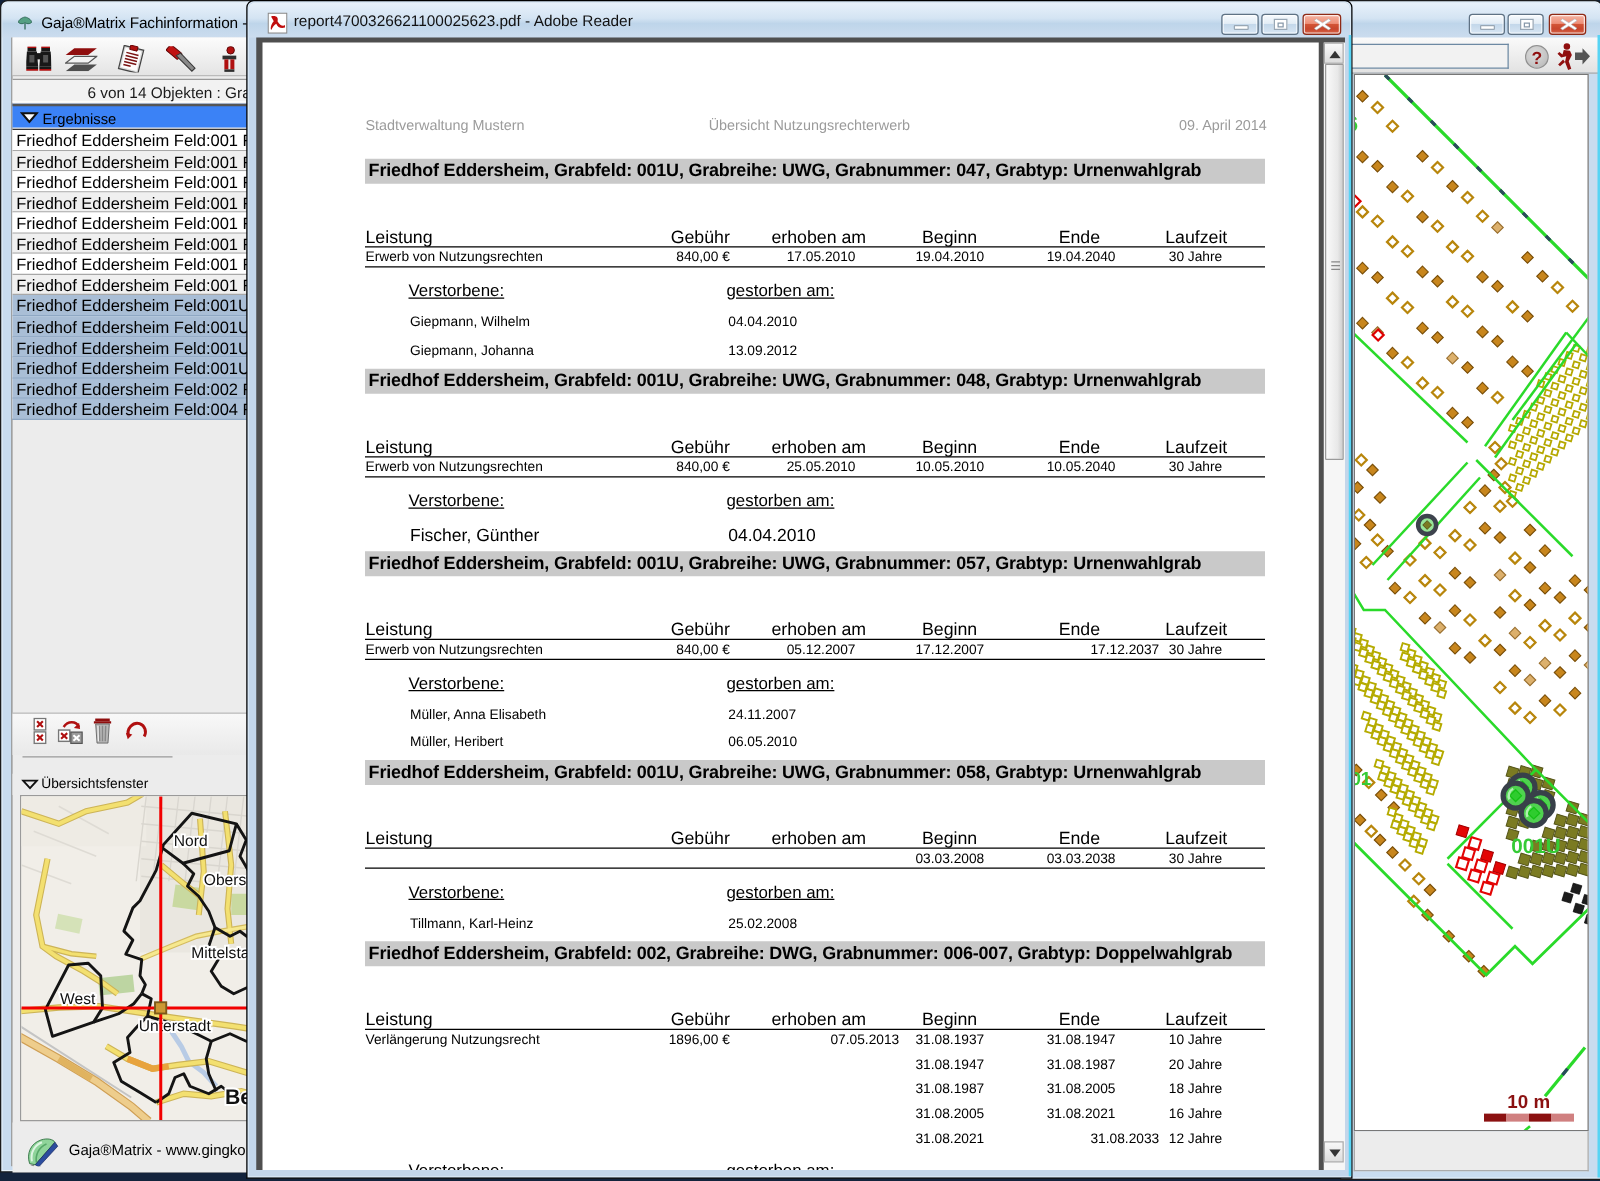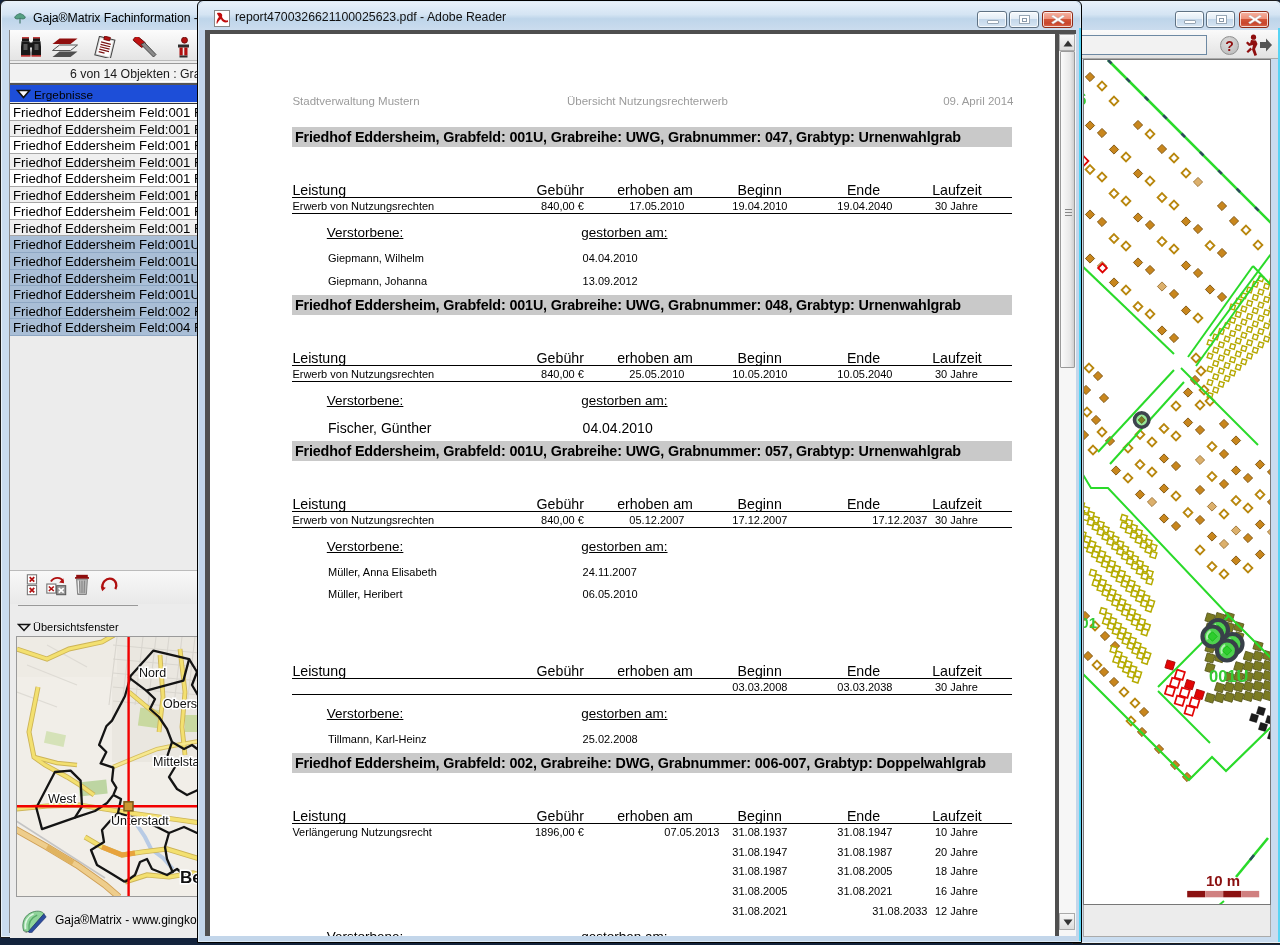--- a/index.html
+++ b/index.html
@@ -69,21 +69,21 @@
           <circle cx="7.5" cy="3.2" r="3" fill="#b01010" stroke="#5f0808" stroke-width="0.8"></circle>
           <rect x="1" y="7.5" width="11" height="3" fill="#2e2e2e"></rect>
           <rect x="2.5" y="10.5" width="3.2" height="8" fill="#b01010"></rect>
           <rect x="7.3" y="10.5" width="3.2" height="8" fill="#b01010"></rect>
           <rect x="2.5" y="18.5" width="8" height="2" fill="#2e2e2e"></rect>
         </svg>
       </div>
       <div class="abs" style="left:0;top:33px;width:196px;height:19px;background:#f2f2f2;border:1px solid #999;border-left:none;border-bottom-color:#fff">
         <div class="abs" style="left:60px;top:2.5px;font-size:12.3px;color:#1a1a1a;white-space:nowrap">6 von 14 Objekten : Grab</div>
       </div>
-      <div class="abs" style="left:0;top:53px;width:196px;height:19px;background:#1d4ed8;border-top:2px solid #555">
+      <div class="abs" style="left:0;top:53px;width:196px;height:19px;background:#3b82f6;border-top:2px solid #555">
         <svg class="abs" style="left:6px;top:4px" width="15" height="10" viewBox="0 0 15 10">
           <path d="M1.5 1.5 L13.5 1.5 L7.5 8.5Z" fill="#fbfbfb" stroke="#111" stroke-width="1.6"></path>
         </svg>
         <div class="abs" style="left:24px;top:3px;font-size:11.8px;color:#000">Ergebnisse</div>
       </div>
       <div class="abs" style="left:0;top:73px;width:196px;height:233px;background:#fff;border-top:1px solid #333;border-bottom:1px solid #333">
         <div class="lst" style="top:0.0px;height:16.55px;background:#ffffff;border-bottom:1px solid #a8a8a8">Friedhof Eddersheim Feld:001 Re</div>
         <div class="lst" style="top:16.6px;height:16.55px;background:#f0f0f0;border-bottom:1px solid #a8a8a8">Friedhof Eddersheim Feld:001 Re</div>
         <div class="lst" style="top:33.1px;height:16.55px;background:#ffffff;border-bottom:1px solid #a8a8a8">Friedhof Eddersheim Feld:001 Re</div>
         <div class="lst" style="top:49.7px;height:16.55px;background:#f0f0f0;border-bottom:1px solid #a8a8a8">Friedhof Eddersheim Feld:001 Re</div>
@@ -812,20 +812,23 @@
           <span class="abs" style="left:371.7px;text-decoration:underline">gestorben am:</span>
         </div>
         <div class="abs" style="top:531.5px;left:0;width:845px;height:13px;font-size:11px">
           <span class="abs" style="left:118.5px;white-space:nowrap">Müller, Anna Elisabeth</span>
           <span class="abs" style="left:373.1px">24.11.2007</span>
         </div>
         <div class="abs" style="top:554.3px;left:0;width:845px;height:13px;font-size:11px">
           <span class="abs" style="left:118.5px;white-space:nowrap">Müller, Heribert</span>
           <span class="abs" style="left:373.1px">06.05.2010</span>
         </div>
+        <div class="abs" style="left:82.9px;top:573.5px;width:720px;height:20.5px;background:#c9c9c9">
+          <div class="abs" style="left:2.5px;top:2.5px;font-size:14.35px;font-weight:bold;white-space:nowrap;letter-spacing:-0.15px">Friedhof Eddersheim, Grabfeld: 001U, Grabreihe: UWG, Grabnummer: 058, Grabtyp: Urnenwahlgrab</div>
+        </div>
         <div class="abs" style="top:629.0px;left:82.9px;width:720px;height:16px;font-size:14.2px">
           <span class="abs" style="left:0">Leistung</span>
           <span class="abs" style="left:165px;width:126.5px;text-align:right">Gebühr</span>
           <span class="abs" style="left:292.6px;width:140px;text-align:center">erhoben am</span>
           <span class="abs" style="left:397.3px;width:140px;text-align:center">Beginn</span>
           <span class="abs" style="left:501.1px;width:140px;text-align:center">Ende</span>
           <span class="abs" style="left:594.6px;width:140px;text-align:center">Laufzeit</span>
         </div>
         <div class="abs" style="left:82.9px;top:644.0px;width:720px;height:1px;background:#000"></div>
         <div class="abs" style="top:647.0px;left:82.9px;width:720px;height:13px;font-size:11px">

